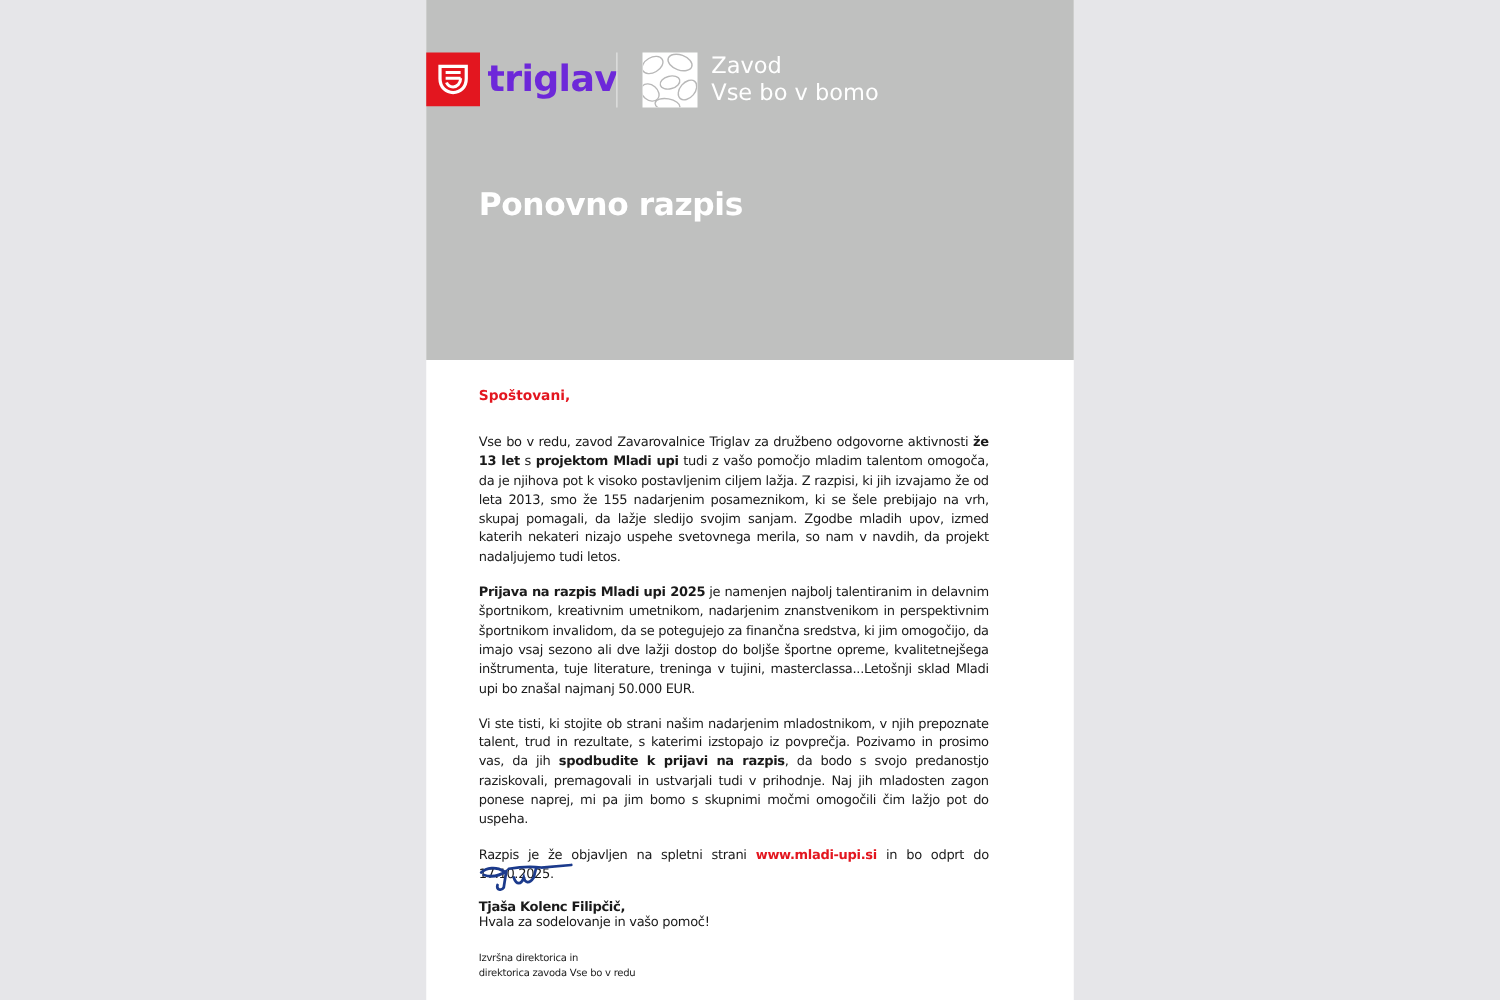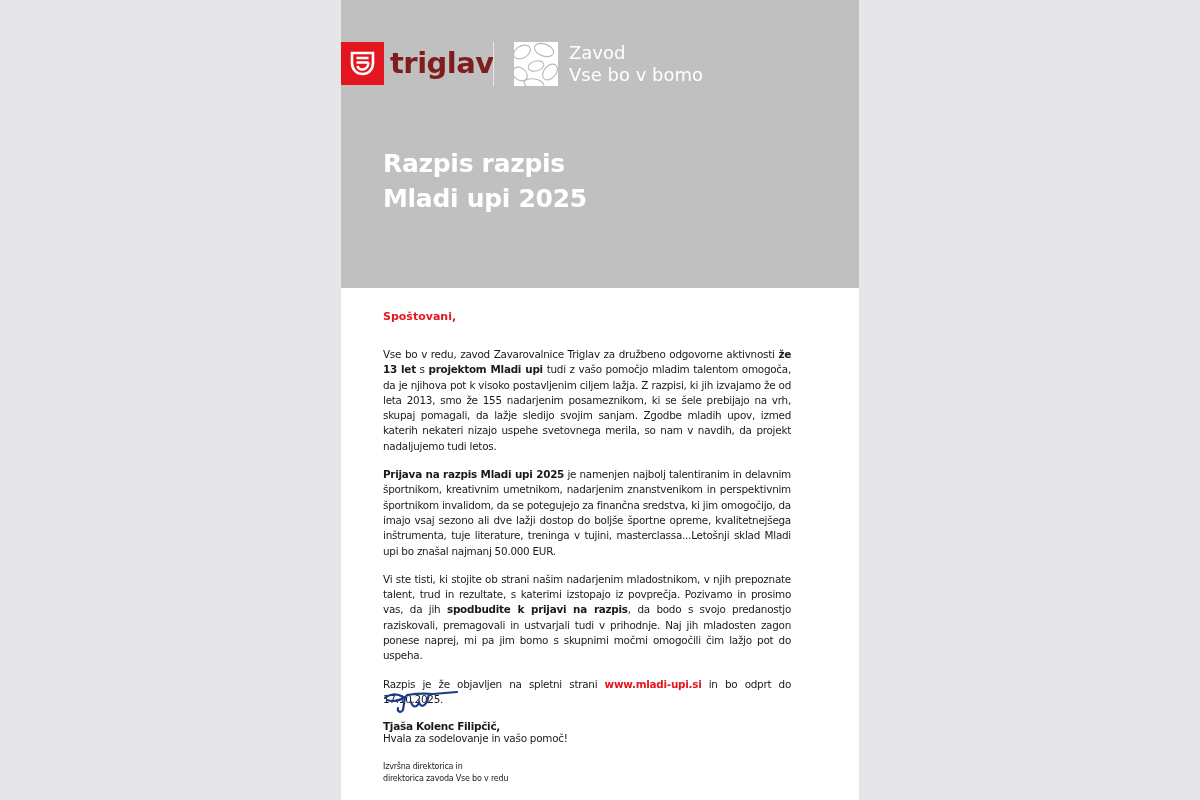--- a/index.html
+++ b/index.html
@@ -22,21 +22,21 @@
     .logo-triglav {
       position: absolute; left: 0; top: 42px;
       width: 43px; height: 43px;
       background: #e3161f;
     }
     .logo-triglav svg { position: absolute; left: 9px; top: 9px; }
     .brand-name {
       position: absolute; left: 49px; top: 43px;
       font-family: "DejaVu Sans", sans-serif;
       font-weight: bold; font-size: 29px;
-      color: #7f1d1d; letter-spacing: -0.5px;
+      color: #6d28d9; letter-spacing: -0.5px;
       line-height: 40px;
       text-align: right;
     }
     .logo-divider {
       position: absolute; left: 152px; top: 42px;
       width: 1px; height: 44px;
       background: #e4e4e4;
     }
     .logo-zavod {
       position: absolute; left: 173px; top: 42px;
@@ -109,22 +109,21 @@
           <ellipse cx="36" cy="30" rx="9" ry="6" transform="rotate(-50 36 30)"></ellipse>
           <ellipse cx="20" cy="42" rx="10" ry="5" transform="rotate(10 20 42)"></ellipse>
         </g>
       </svg>
     </div>
     <div class="zavod-name">
       <div>Zavod</div>
       <div>Vse bo v bomo</div>
     </div>
     <div class="title">
-      <div>Razpis razpis</div>
-      <div>Mladi upi 2025</div>
+      <div>Ponovno razpis</div>
     </div>
   </div>
 
   <div class="content">
     <div class="salutation">Spoštovani,</div>
 
     <p><span>Vse bo v redu, zavod Zavarovalnice Triglav za družbeno odgovorne aktivnosti </span><b>že 13 let</b><span> s </span><b>projektom Mladi upi</b><span> tudi z vašo pomočjo mladim talentom omogoča, da je njihova pot k visoko postavljenim ciljem lažja. Z razpisi, ki jih izvajamo že od leta 2013, smo že 155 nadarjenim posameznikom, ki se šele prebijajo na vrh, skupaj pomagali, da lažje sledijo svojim sanjam. Zgodbe mladih upov, izmed katerih nekateri nizajo uspehe svetovnega merila, so nam v navdih, da projekt nadaljujemo tudi letos.</span></p>
 
     <p><b>Prijava na razpis Mladi upi 2025</b><span> je namenjen najbolj talentiranim in delavnim športnikom, kreativnim umetnikom, nadarjenim znanstvenikom in perspektivnim športnikom invalidom, da se potegujejo za finančna sredstva, ki jim omogočijo, da imajo vsaj sezono ali dve lažji dostop do boljše športne opreme, kvalitetnejšega inštrumenta, tuje literature, treninga v tujini, masterclassa...Letošnji sklad Mladi upi bo znašal najmanj 50.000 EUR.</span></p>
 

